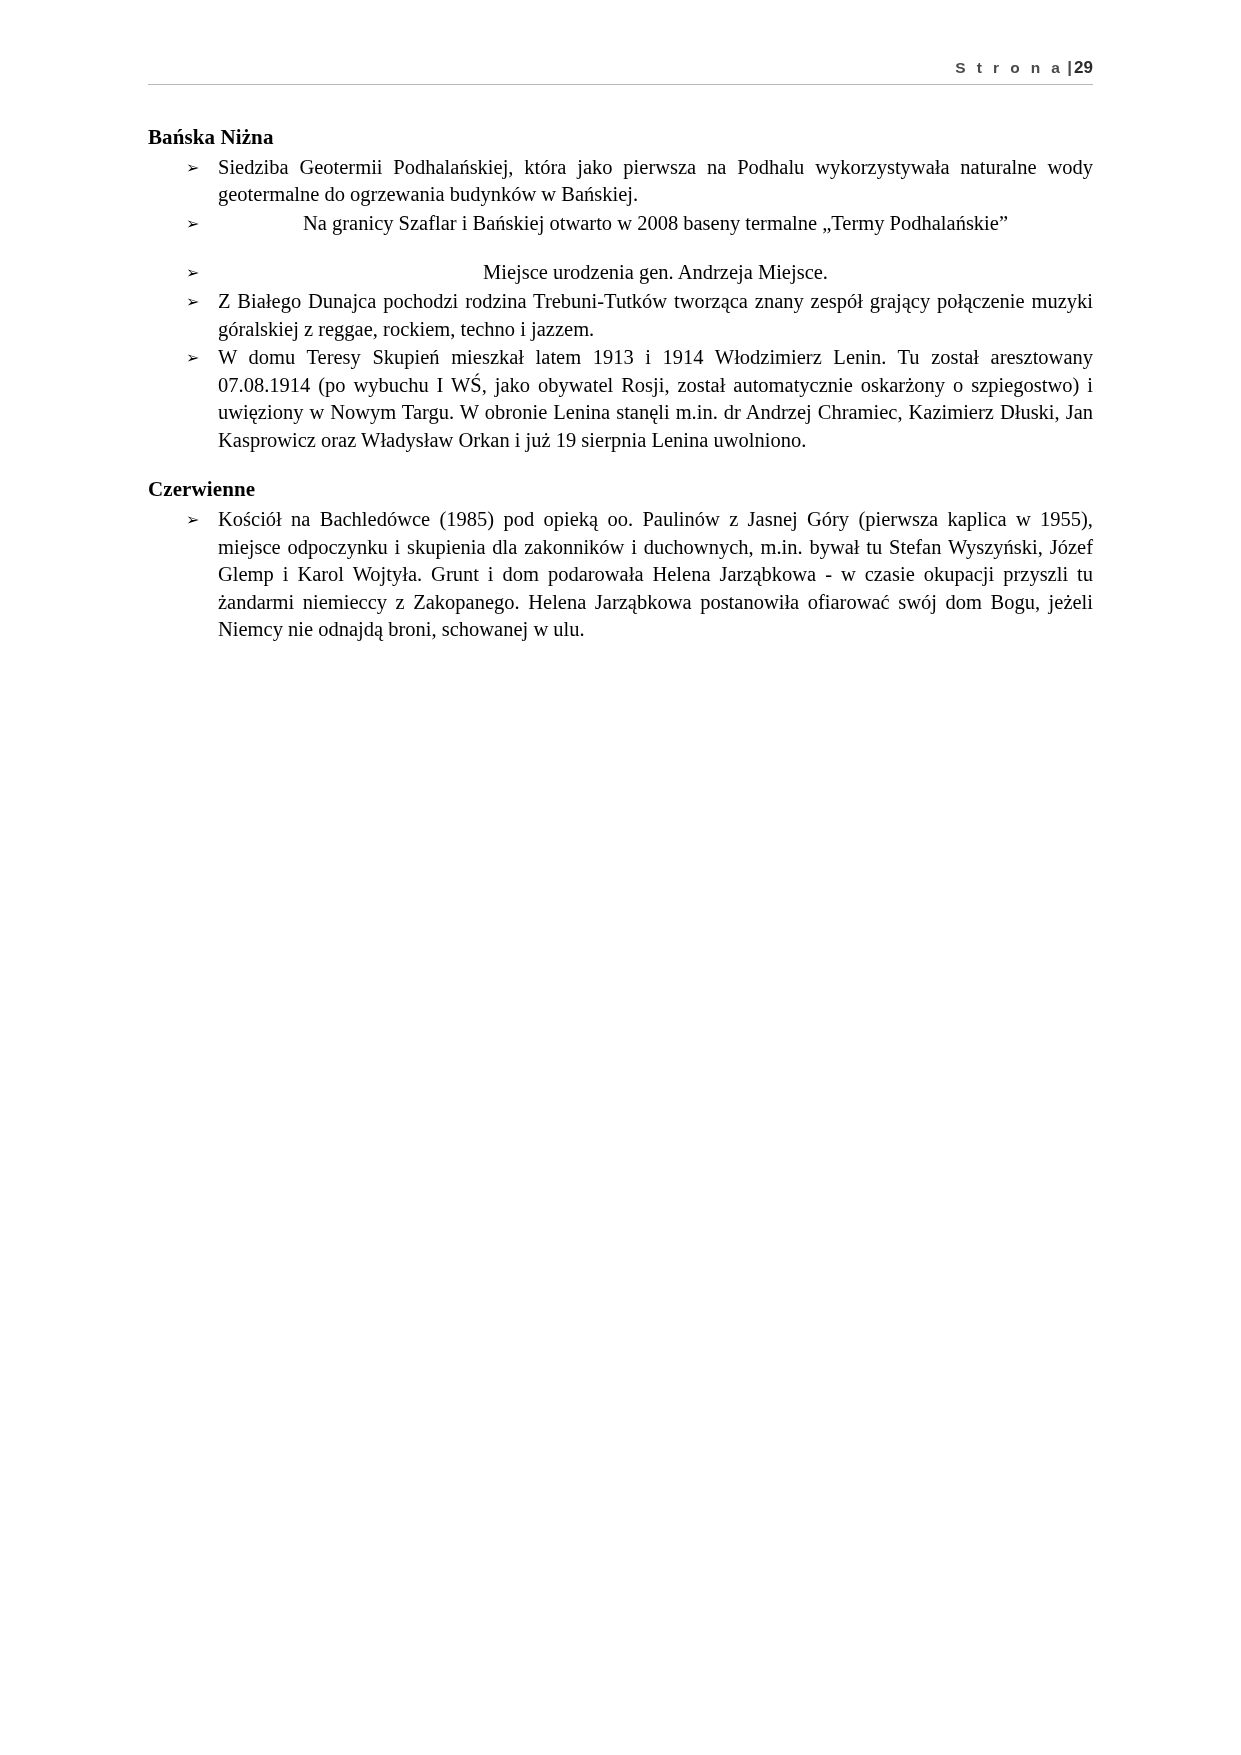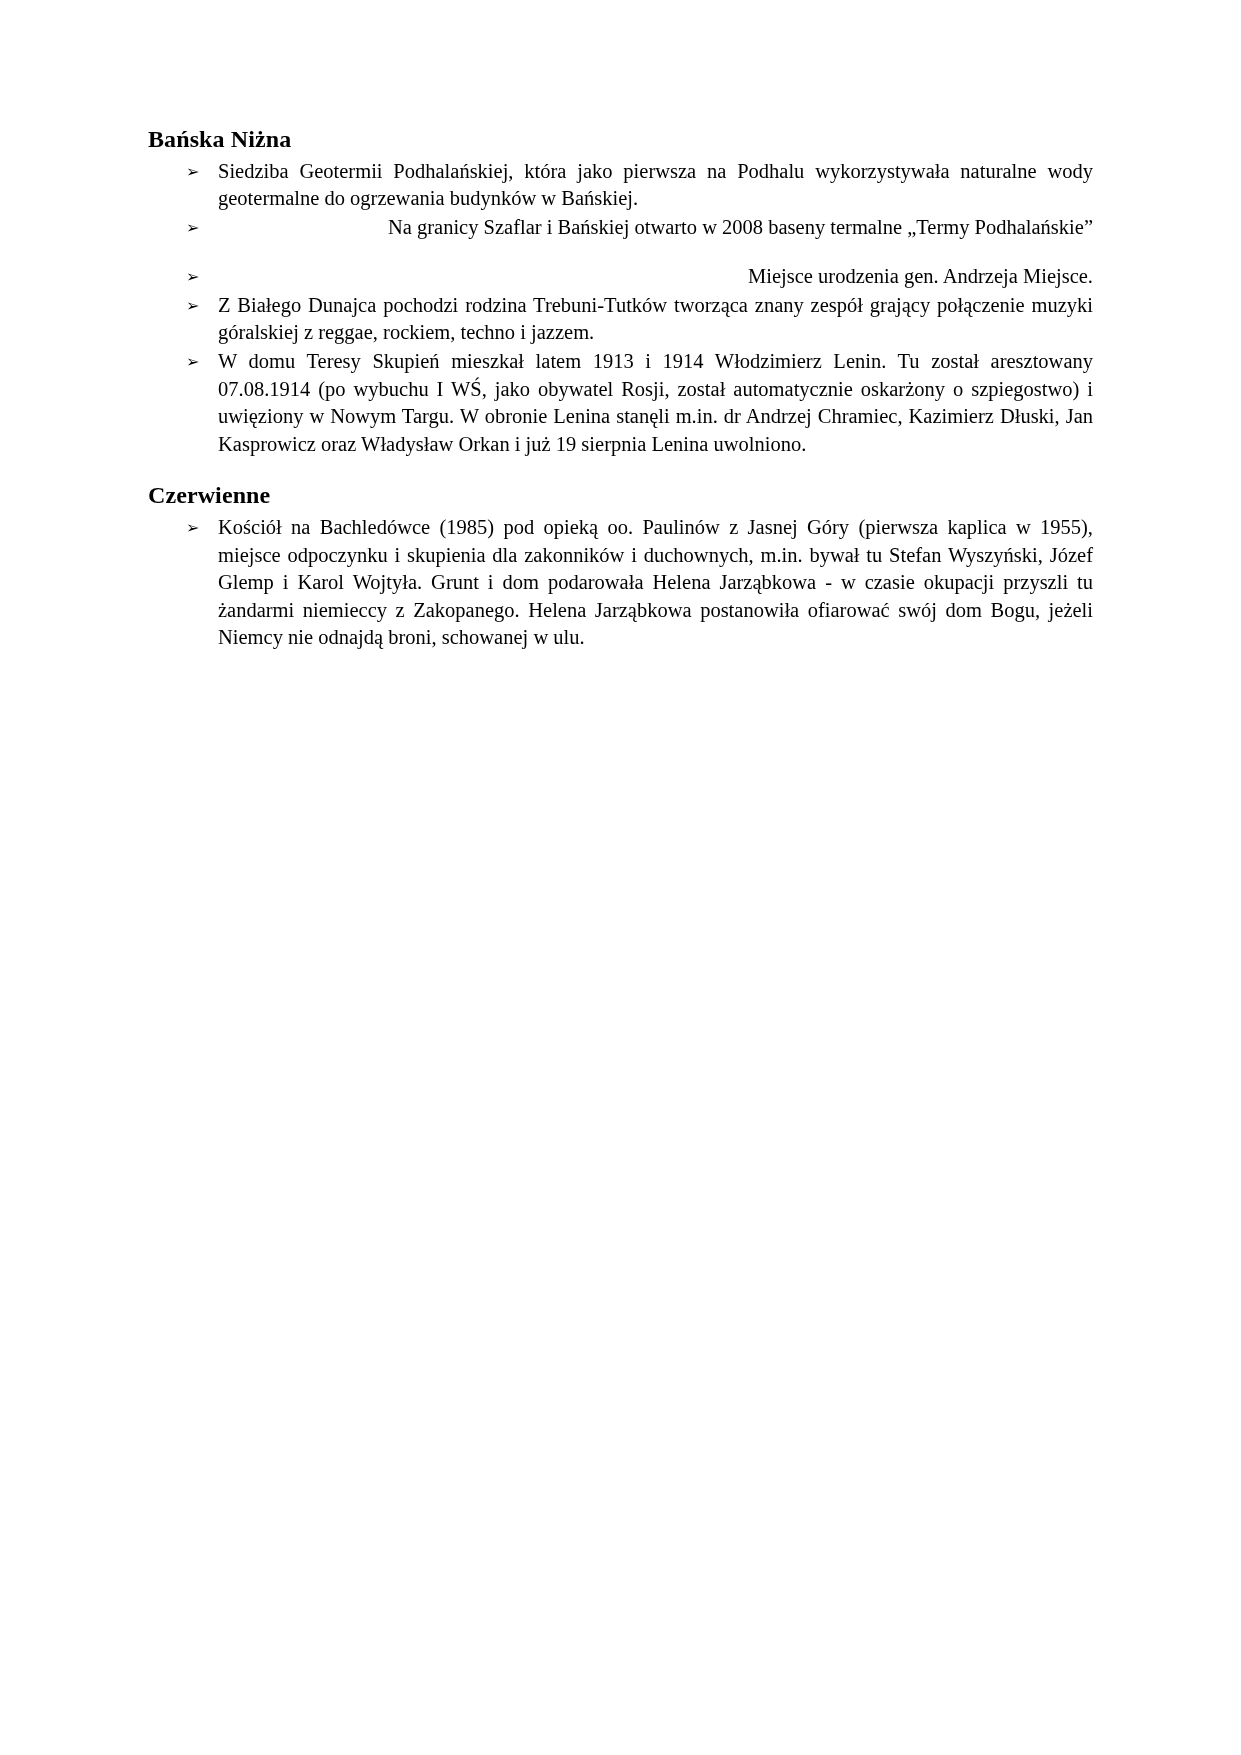--- a/index.html
+++ b/index.html
@@ -65,21 +65,21 @@
     width: 945px;
   }
   .section {
     margin-bottom: 22px;
   }
   .section:last-child { margin-bottom: 4px; }
 
   .section-heading {
     font-family: "Liberation Serif", serif;
     font-weight: bold;
-    font-size: 24px;
+    font-size: 21px;
     line-height: 1.32;
     margin: 0 0 2px 0;
     letter-spacing: 0.1px;
   }
 
   ul.bullets {
     list-style: none;
     margin: 0;
     padding: 0;
   }
@@ -100,28 +100,35 @@
     color: #000;
   }
   li .txt {
     display: block;
   }
   li.justify .txt {
     text-align: justify;
     text-justify: inter-word;
   }
   li.plain .txt {
-    text-align: right;
+    text-align: center;
   }
 </style>
 </head>
 <body>
 
 <div class="page">
 
+  <div class="header">
+    <div class="header-inner">
+      <span class="header-strona">S t r o n a</span>
+      <span class="header-sep">|</span>
+      <span class="header-pageno">29</span>
+    </div>
+  </div>
 
   <div class="content">
 
     <div class="section">
       <h2 class="section-heading">Bańska Niżna</h2>
       <ul class="bullets">
         <li class="justify">
           <span class="arrow">➢</span>
           <span class="txt">Siedziba Geotermii Podhalańskiej, która jako pierwsza na Podhalu wykorzystywała naturalne wody geotermalne do ogrzewania budynków w Bańskiej.</span>
         </li>

